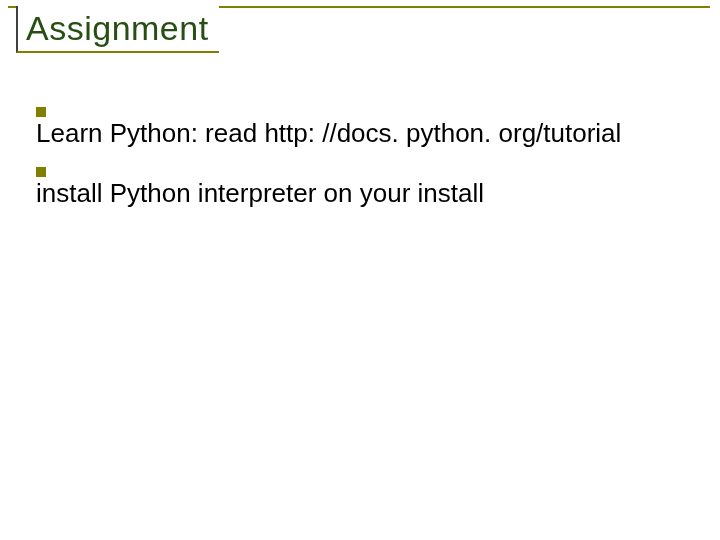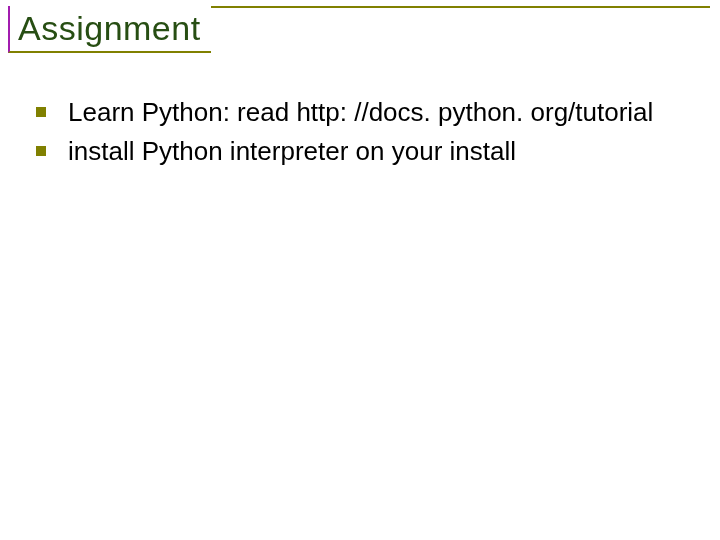--- a/index.html
+++ b/index.html
@@ -21,44 +21,45 @@
     position: absolute;
     top: 6px;
     left: 8px;
     width: 702px;
     height: 2px;
     background: #808000; 
   }
   .title-wrap {
     position: absolute;
     top: 6px;
-    left: 8px;
+    left: 16px;
     display: inline-block;
     padding: 4px 4px 4px 8px;
     background: #ffffff;
-    border-left: 2px solid #a21caf;
+    border-left: 2px solid #404040;
     border-bottom: 2px solid #808000;
   }
   .title {
     font-size: 34px;
     color: #274e13;
     line-height: 1.1;
     padding-right: 6px;
     letter-spacing: 0.5px;
   }
   .body {
     position: absolute;
     top: 96px;
     left: 36px;
     right: 36px;
   }
   .item {
     display: flex;
     align-items: flex-start;
     margin-bottom: 6px;
+    flex-direction: column;
   }
   .bullet {
     width: 10px;
     height: 10px;
     background: #808000;
     margin-top: 11px;
     margin-right: 22px;
     flex: none;
   }
   .text {

